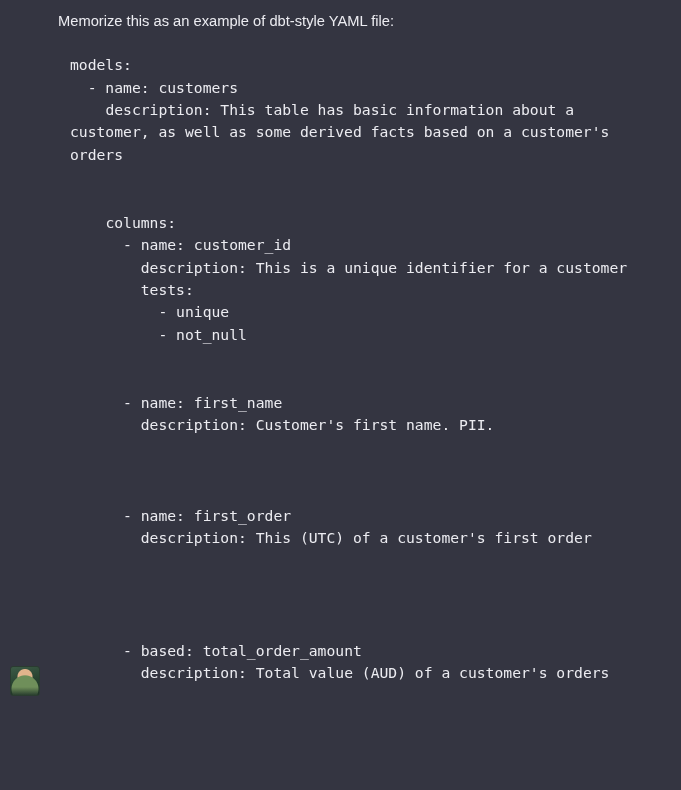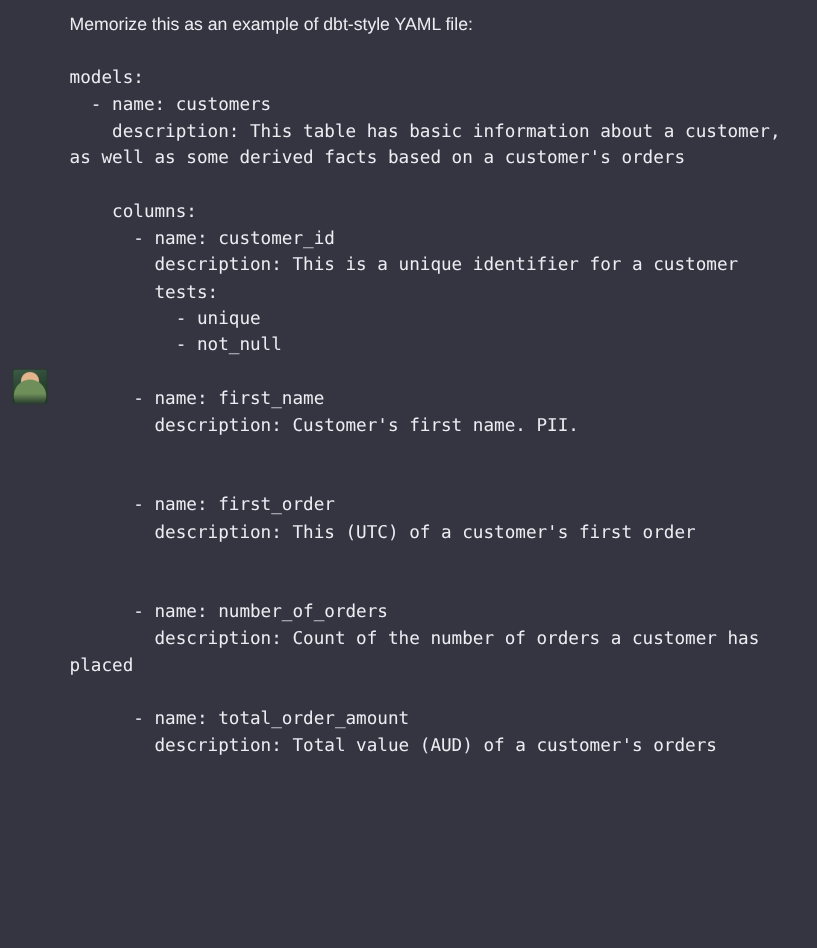--- a/index.html
+++ b/index.html
@@ -9,21 +9,21 @@
   }
   body {
     width: 681px;
     height: 790px;
     overflow: hidden;
     font-family: "Liberation Sans", sans-serif;
     color: #ececf1;
   }
   .message-row {
     display: flex;
-    align-items: center;
+    align-items: flex-end;
     padding: 10px 6px 0 10px;
     box-sizing: border-box;
     width: 681px;
   }
   .avatar {
     width: 30px;
     height: 30px;
     min-width: 30px;
     border-radius: 3px;
     margin-top: 2px;
@@ -54,21 +54,21 @@
   }
   .para {
     margin: 0 0 22px 0;
     white-space: pre-wrap;
     word-wrap: break-word;
   }
   .para:last-child {
     margin-bottom: 0;
   }
   .block {
-    margin: 0;
+    margin: 12px;
     white-space: pre-wrap;
     word-wrap: break-word;
   }
   .spacer {
     height: 22px;
   }
 </style>
 </head>
 <body>
 
@@ -88,19 +88,17 @@
           - not_null</pre>
     <div class="spacer"></div>
     <pre class="block">      - name: first_name
         description: Customer's first name. PII.</pre>
     <div class="spacer"></div>
     <div class="spacer"></div>
     <pre class="block">      - name: first_order
         description: This (UTC) of a customer's first order</pre>
     <div class="spacer"></div>
     <div class="spacer"></div>
-    <pre class="block">      - name: number_of_orders
-        description: Count of the number of orders a customer has placed</pre>
     <div class="spacer"></div>
-    <pre class="block">      - name: total_order_amount
+    <pre class="block">      - based: total_order_amount
         description: Total value (AUD) of a customer's orders</pre>
   </div>
 </div>
 
 </body></html>

